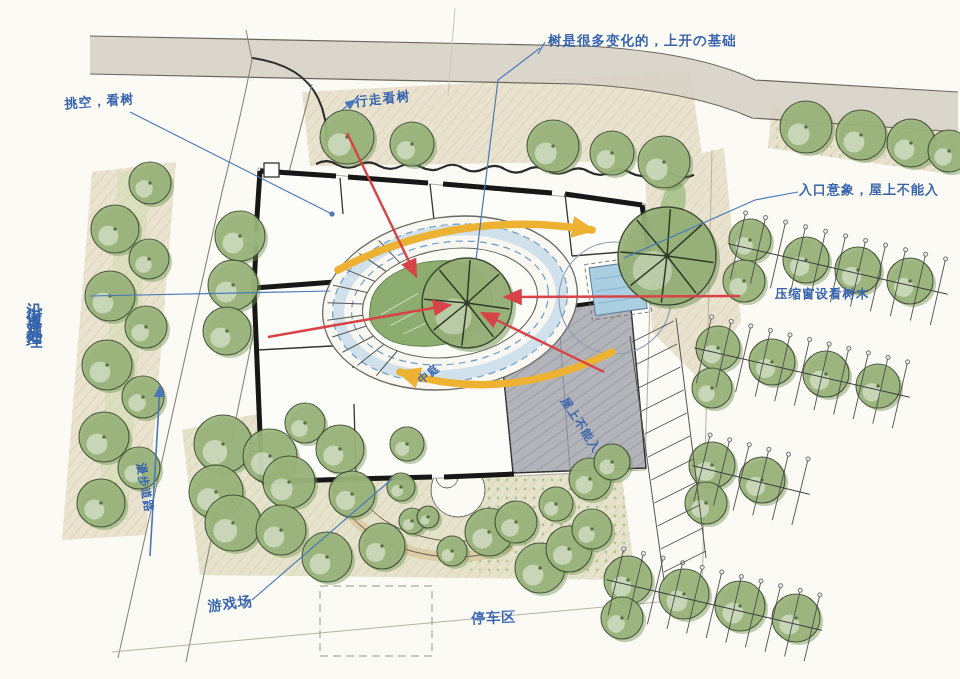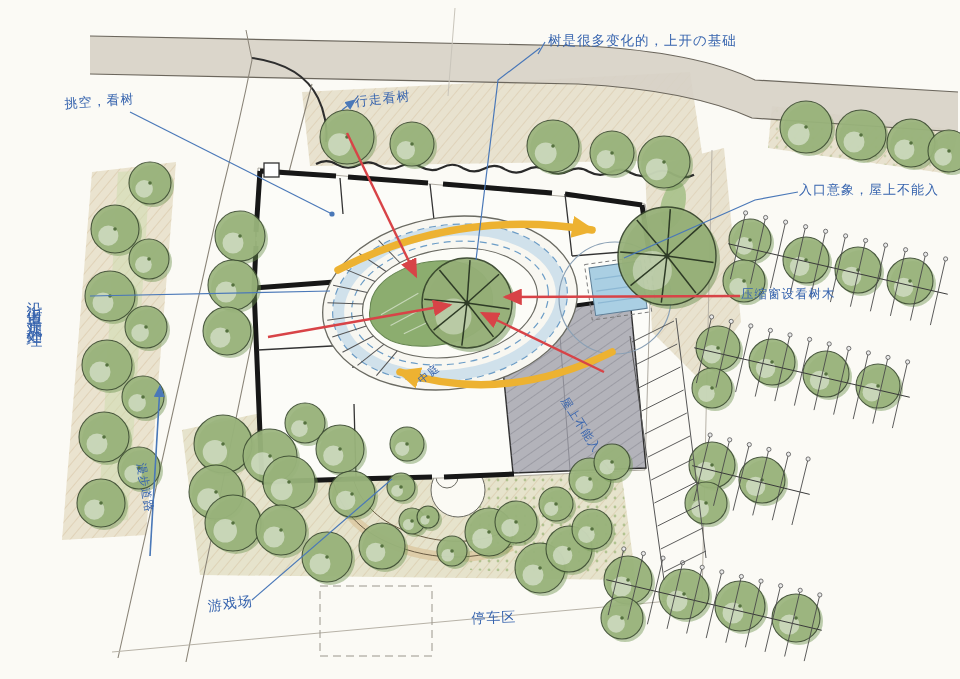--- a/index.html
+++ b/index.html
@@ -1,17 +1,17 @@
 <!DOCTYPE html>
 <html><head>
 <meta charset="utf-8">
 <style>
   html,body{margin:0;padding:0;background:#e8e8e8;}
   .paper{position:relative;width:960px;height:679px;background:#fbfaf5;overflow:hidden;
-         font-family:"DejaVu Sans",sans-serif;box-shadow:0 0 4px rgba(0,0,0,.3);}
+         font-family:"DejaVu Sans",sans-serif;box-shadow:0 0 4px rgba(0,0,0,.3);font-weight:bold;}
   .paper svg{position:absolute;left:0;top:0;}
   .lbl{position:absolute;color:#3764ae;white-space:nowrap;transform-origin:0 0;
        font-family:"DejaVu Sans",sans-serif;letter-spacing:1px;line-height:1.1;}
   .v{writing-mode:vertical-rl;text-orientation:upright;}
 </style>
 </head>
 <body>
 
 <div class="paper">
 <svg width="960" height="679" viewBox="0 0 960 679">
@@ -656,20 +656,20 @@
     <path d="M90,296 L330,291"></path>
     <path d="M150,556 L160,386" stroke-width="1.6" marker-end="url(#bhead)"></path>
     <path d="M342,110 L355,100" stroke-width="1.4" marker-end="url(#bhead)"></path>
   </g>
 </svg>
 
 <div class="lbl" style="left:548px;top:33px;font-size:13.5px">树是很多变化的，上开の基础</div>
 <div class="lbl" style="left:354px;top:95px;font-size:13px;transform:rotate(-6deg)">行走看树</div>
 <div class="lbl" style="left:64px;top:97px;font-size:13px;transform:rotate(-4deg)">挑空，看树</div>
 <div class="lbl" style="left:799px;top:183px;font-size:13px">入口意象，屋上不能入</div>
-<div class="lbl" style="left:741px;top:287px;font-size:12.5px">压缩窗设看树木</div>
+<div class="lbl" style="left:775px;top:287px;font-size:12.5px">压缩窗设看树木</div>
 <div class="lbl v" style="left:26px;top:289px;font-size:16px;letter-spacing:5px">沿街道景观处理</div>
 <div class="lbl" style="left:147px;top:462px;font-size:11.5px;transform:rotate(80deg)">漫步道路</div>
 <div class="lbl" style="left:207px;top:599px;font-size:14px;transform:rotate(-7deg)">游戏场</div>
 <div class="lbl" style="left:471px;top:611px;font-size:14px;transform:rotate(-2deg)">停车区</div>
 <div class="lbl" style="left:416px;top:377px;font-size:11px;transform:rotate(-38deg)">中庭</div>
 <div class="lbl" style="left:569px;top:395px;font-size:11.5px;transform:rotate(57deg)">屋上不能入</div>
 </div>
 
 </body></html>

